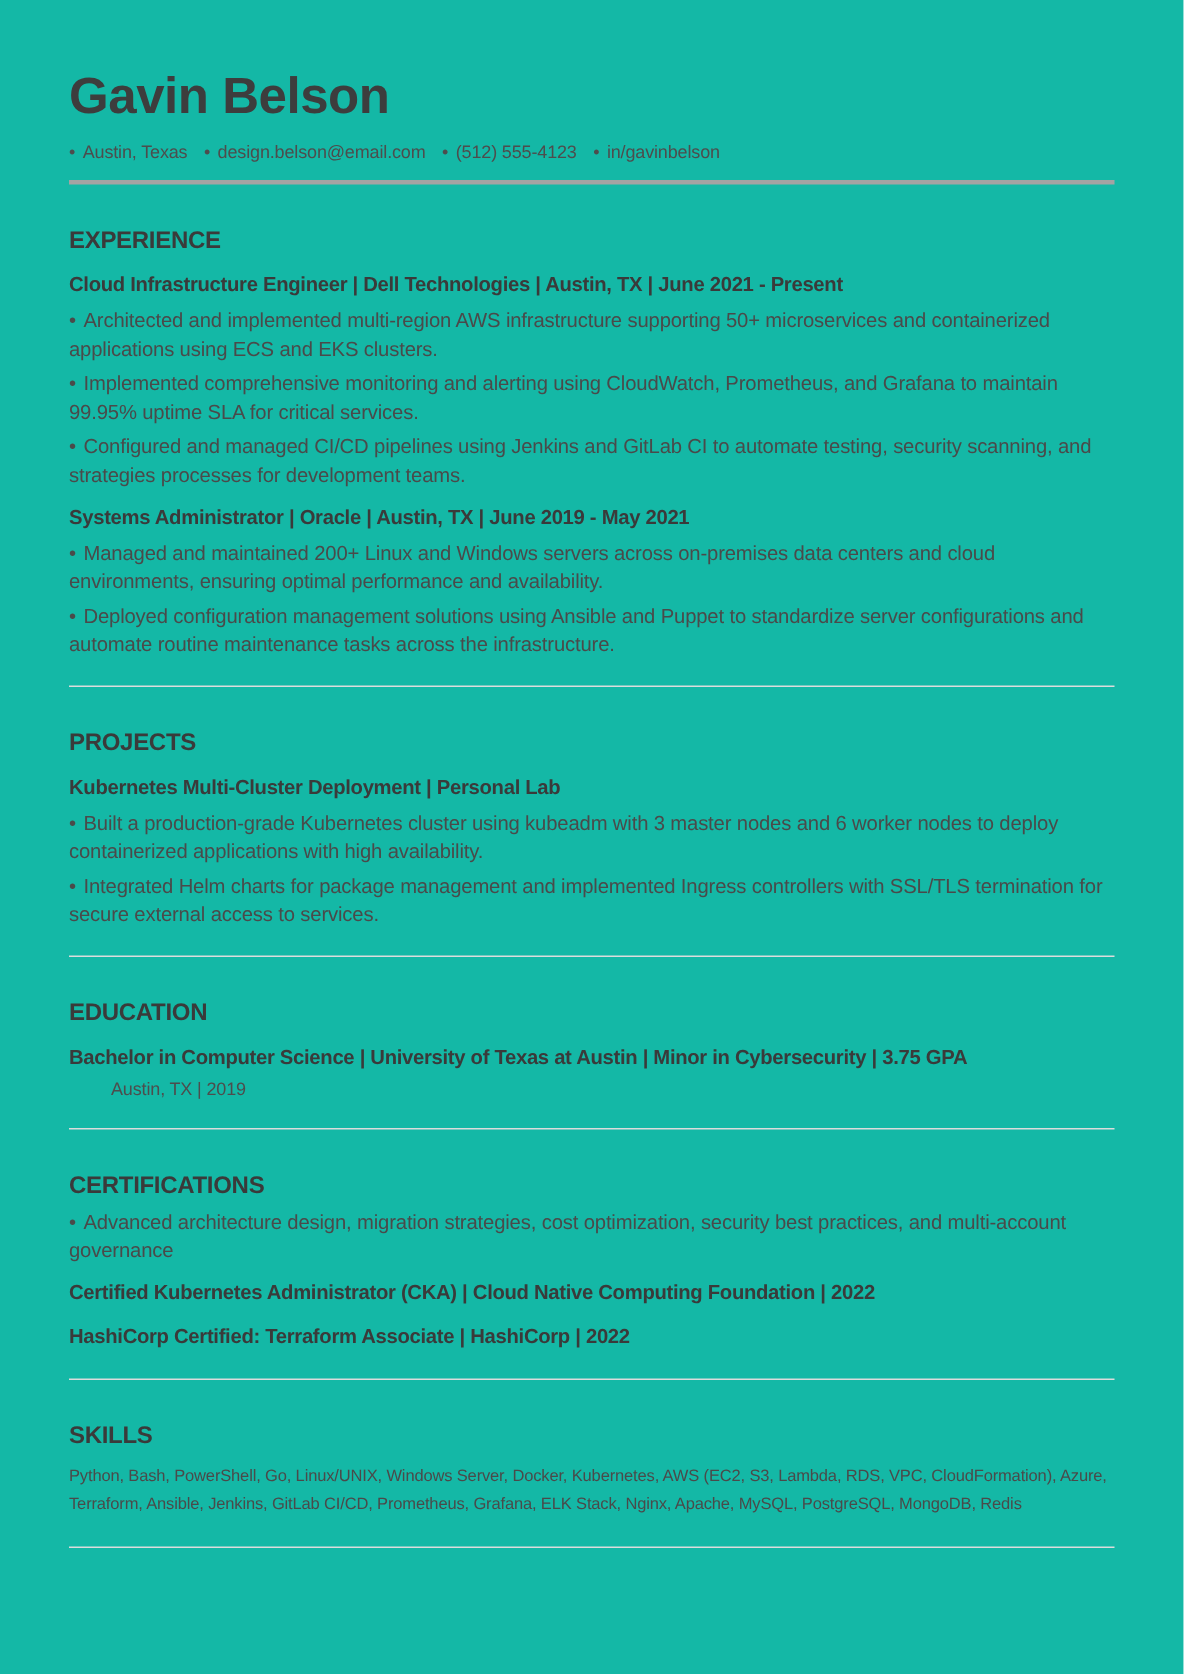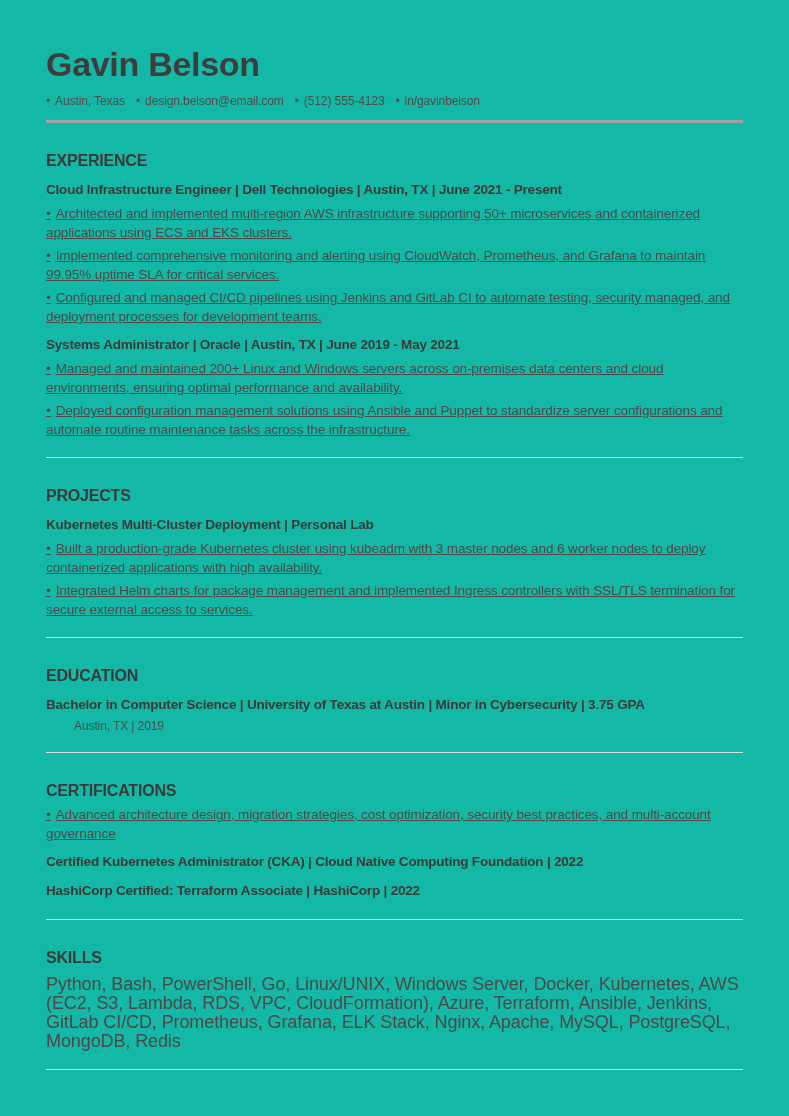--- a/index.html
+++ b/index.html
@@ -60,33 +60,32 @@
     font-weight: 700;
     color: #3a3a3a;
     letter-spacing: -0.2px;
   }
   p.bullet {
     margin: 4px 0 0 0;
     font-size: 13.5px;
     line-height: 19px;
     color: #4a4a4a;
     letter-spacing: -0.1px;
-    text-decoration: underline;
   }
   .sub-line {
     margin-top: 3px;
     font-size: 12px;
     line-height: 16px;
     color: #4d4d4d;
     letter-spacing: -0.1px;
     margin-left: 28px;
   }
   p.skills-text {
     margin: 7px 0 0 0;
-    font-size: 18px;
+    font-size: 11px;
     line-height: 19px;
     color: #4a4a4a;
     letter-spacing: -0.1px;
   }
 </style>
 </head>
 <body>
 
 <div class="page">
 
@@ -101,21 +100,21 @@
     <div class="rule-thick"></div>
   </header>
 
   <section>
     <h2 class="section-title first">EXPERIENCE</h2>
 
     <div class="item">
       <h3 class="item-heading">Cloud Infrastructure Engineer | Dell Technologies | Austin, TX | June 2021 - Present</h3>
       <p class="bullet"><span class="dot">•</span><span>Architected and implemented multi-region AWS infrastructure supporting 50+ microservices and containerized applications using ECS and EKS clusters.</span></p>
       <p class="bullet"><span class="dot">•</span><span>Implemented comprehensive monitoring and alerting using CloudWatch, Prometheus, and Grafana to maintain 99.95% uptime SLA for critical services.</span></p>
-      <p class="bullet"><span class="dot">•</span><span>Configured and managed CI/CD pipelines using Jenkins and GitLab CI to automate testing, security managed, and deployment processes for development teams.</span></p>
+      <p class="bullet"><span class="dot">•</span><span>Configured and managed CI/CD pipelines using Jenkins and GitLab CI to automate testing, security scanning, and strategies processes for development teams.</span></p>
     </div>
 
     <div class="item">
       <h3 class="item-heading">Systems Administrator | Oracle | Austin, TX | June 2019 - May 2021</h3>
       <p class="bullet"><span class="dot">•</span><span>Managed and maintained 200+ Linux and Windows servers across on-premises data centers and cloud environments, ensuring optimal performance and availability.</span></p>
       <p class="bullet"><span class="dot">•</span><span>Deployed configuration management solutions using Ansible and Puppet to standardize server configurations and automate routine maintenance tasks across the infrastructure.</span></p>
     </div>
   </section>
 
   <hr class="rule-thin">

